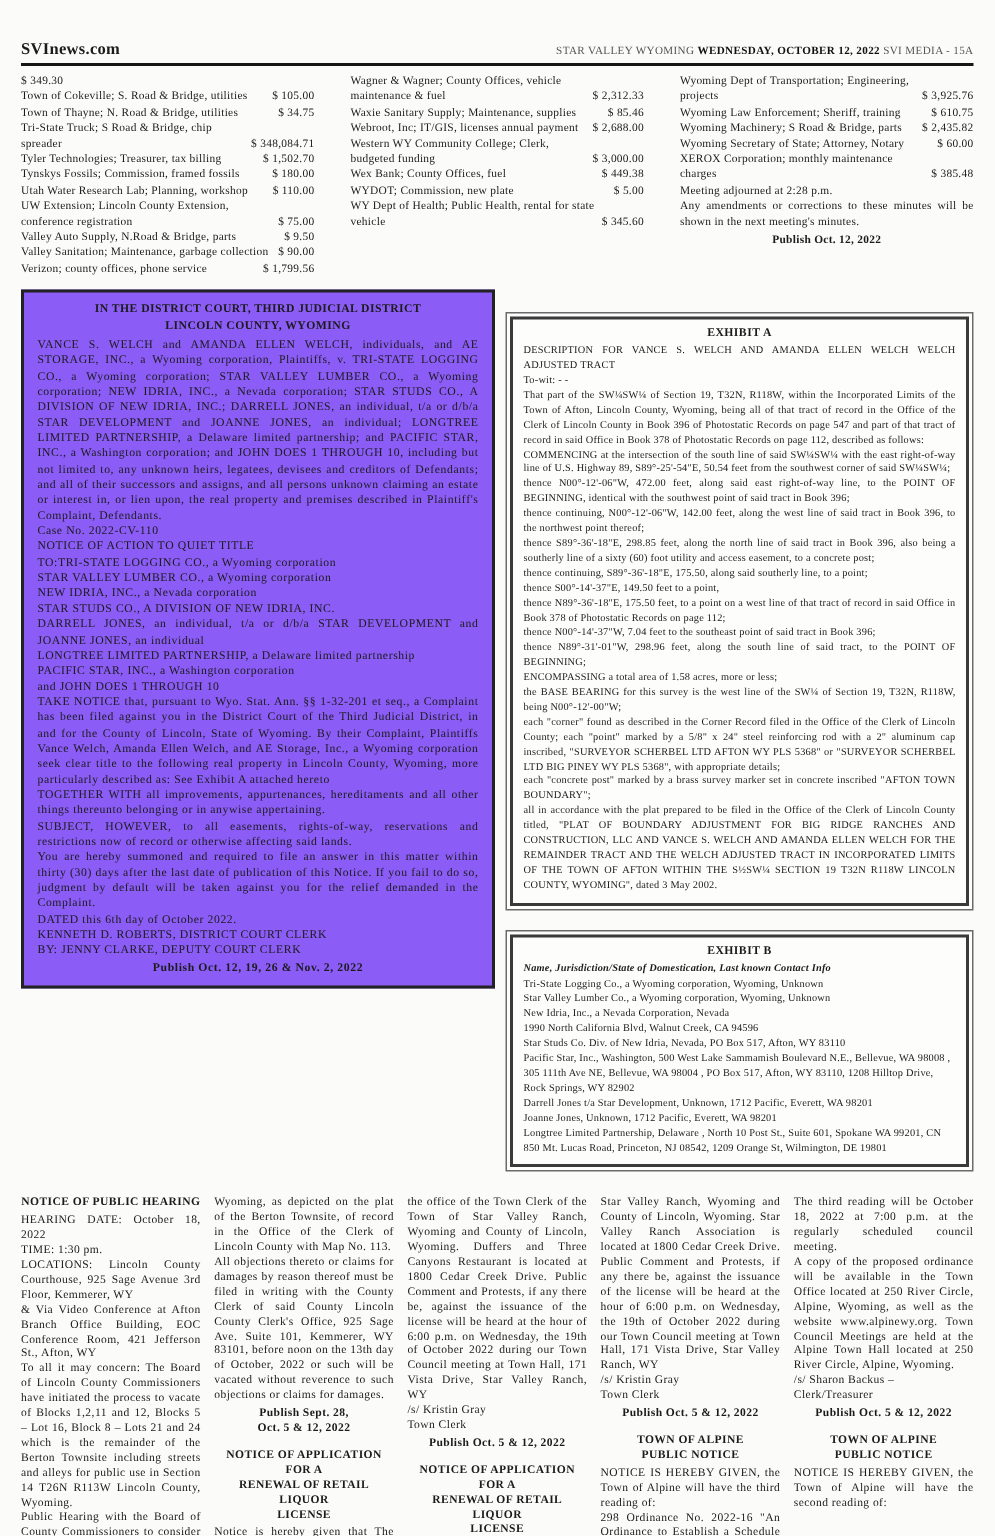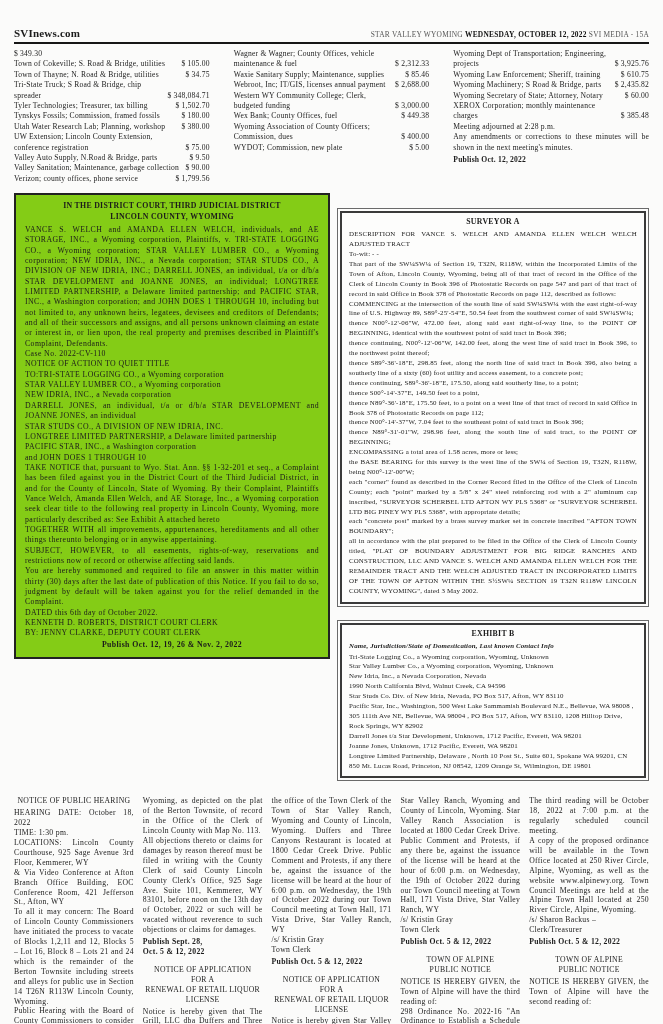--- a/index.html
+++ b/index.html
@@ -13,27 +13,27 @@
   .dateline{font-size:7.4px;color:#555;letter-spacing:.25px}
   .dateline .dl-bold{font-weight:bold;color:#111}
   
   .expenses{display:flex;gap:24px;margin-top:5px;font-size:7.6px;line-height:10.4px;letter-spacing:.2px}
   .xcol{flex:1;min-width:0}
   .xrow{display:flex;justify-content:space-between;align-items:flex-end}
   .xd{text-align:left}
   .xa{white-space:nowrap;padding-left:4px}
   
   .blk{text-align:justify}
-  .b-heading{font-weight:normal;text-align:center;white-space:pre-line;margin:8px 0 2px}
-  .b-publish{font-weight:bold;text-align:left;white-space:pre-line;margin:2px 0}
+  .b-heading{font-weight:bold;text-align:center;white-space:pre-line;margin:8px 0 2px}
+  .b-publish{font-weight:bold;text-align:center;white-space:pre-line;margin:2px 0}
   .b-sig{text-align:left}
   .b-para{text-align:justify}
   
   .middle{display:flex;gap:7px;margin-top:9px;align-items:flex-start}
-  .court-box{width:316px;flex:0 0 auto;border:2px solid #222;background:#84cc16;
+  .court-box{width:316px;flex:0 0 auto;border:2px solid #222;background:#8b5cf6;
     padding:6px 9px 7px;font-size:7.8px;line-height:10.35px;letter-spacing:.4px}
   .box-head{text-align:center;font-weight:bold;white-space:pre-line;margin-bottom:3px;letter-spacing:.3px}
   .court-box .p{text-align:justify}
   .publish{font-weight:bold;text-align:center;margin-top:1px}
   .right-col{flex:1;min-width:0}
   .dbox{border:1px solid #6a6a6a;padding:2px;background:#fdfdfc;margin-top:15px}
   .dbox-inner{border:2px solid #3a3a3a;padding:4px 7px 6px;font-size:6.9px;line-height:9.9px;letter-spacing:.15px}
   .ex-head{text-align:center;font-weight:bold;font-size:7.8px;margin-bottom:2px;letter-spacing:.3px}
   .pa{text-align:justify}
   .ex-sub{font-weight:bold;font-style:italic;margin-bottom:1px}
@@ -83,21 +83,21 @@
           <span class="xa">$ 1,502.70</span>
         </div>
 
         <div class="xrow">
           <span class="xd">Tynskys Fossils; Commission, framed fossils</span>
           <span class="xa">$ 180.00</span>
         </div>
 
         <div class="xrow">
           <span class="xd">Utah Water Research Lab; Planning, workshop</span>
-          <span class="xa">$ 380.00</span>
+          <span class="xa">$ 110.00</span>
         </div>
 
         <div class="xrow">
           <span class="xd">UW Extension; Lincoln County Extension, conference registration</span>
           <span class="xa">$ 75.00</span>
         </div>
 
         <div class="xrow">
           <span class="xd">Valley Auto Supply, N.Road &amp; Bridge, parts</span>
           <span class="xa">$ 9.50</span>
@@ -133,30 +133,30 @@
         <div class="xrow">
           <span class="xd">Western WY Community College; Clerk, budgeted funding</span>
           <span class="xa">$ 3,000.00</span>
         </div>
 
         <div class="xrow">
           <span class="xd">Wex Bank; County Offices, fuel</span>
           <span class="xa">$ 449.38</span>
         </div>
 
-        <div class="xrow">
-          <span class="xd">Wyoming Association of County Officers; Commission, dues</span>
-          <span class="xa">$ 400.00</span>
-        </div>
 
         <div class="xrow">
           <span class="xd">WYDOT; Commission, new plate</span>
           <span class="xa">$ 5.00</span>
         </div>
 
+        <div class="xrow">
+          <span class="xd">WY Dept of Health; Public Health, rental for state vehicle</span>
+          <span class="xa">$ 345.60</span>
+        </div>
       </div>
     <div class="xcol">
       <div>
 
           <div class="xrow">
             <span class="xd">Wyoming Dept of Transportation; Engineering, projects</span>
             <span class="xa">$ 3,925.76</span>
           </div>
 
           <div class="xrow">
@@ -202,23 +202,23 @@
           <div class="p">Case No. 2022-CV-110</div>
 
           <div class="p">NOTICE OF ACTION TO QUIET TITLE</div>
 
           <div class="p">TO:TRI-STATE LOGGING CO., a Wyoming corporation</div>
 
           <div class="p">STAR VALLEY LUMBER CO., a Wyoming corporation</div>
 
           <div class="p">NEW IDRIA, INC., a Nevada corporation</div>
 
+          <div class="p">STAR STUDS CO., A DIVISION OF NEW IDRIA, INC.</div>
+
           <div class="p">DARRELL JONES, an individual, t/a or d/b/a STAR DEVELOPMENT and JOANNE JONES, an individual</div>
-
-          <div class="p">STAR STUDS CO., A DIVISION OF NEW IDRIA, INC.</div>
 
           <div class="p">LONGTREE LIMITED PARTNERSHIP, a Delaware limited partnership</div>
 
           <div class="p">PACIFIC STAR, INC., a Washington corporation</div>
 
           <div class="p">and JOHN DOES 1 THROUGH 10</div>
 
           <div class="p">TAKE NOTICE that, pursuant to Wyo. Stat. Ann. §§ 1-32-201 et seq., a Complaint has been filed against you in the District Court of the Third Judicial District, in and for the County of Lincoln, State of Wyoming. By their Complaint, Plaintiffs Vance Welch, Amanda Ellen Welch, and AE Storage, Inc., a Wyoming corporation seek clear title to the following real property in Lincoln County, Wyoming, more particularly described as: See Exhibit A attached hereto</div>
 
 
@@ -233,21 +233,21 @@
           <div class="p">KENNETH D. ROBERTS, DISTRICT COURT CLERK</div>
 
           <div class="p">BY: JENNY CLARKE, DEPUTY COURT CLERK</div>
         </div>
       <div class="publish">Publish Oct. 12, 19, 26 &amp; Nov. 2, 2022</div>
     </div>
 
     <div class="right-col">
       <div class="dbox">
         <div class="dbox-inner">
-          <div class="ex-head">SURVEYOR A</div>
+          <div class="ex-head">EXHIBIT A</div>
           <div>
 
               <div class="pa">DESCRIPTION FOR VANCE S. WELCH AND AMANDA ELLEN WELCH WELCH ADJUSTED TRACT</div>
 
               <div class="pa">To-wit: - -</div>
 
               <div class="pa">That part of the SW¼SW¼ of Section 19, T32N, R118W, within the Incorporated Limits of the Town of Afton, Lincoln County, Wyoming, being all of that tract of record in the Office of the Clerk of Lincoln County in Book 396 of Photostatic Records on page 547 and part of that tract of record in said Office in Book 378 of Photostatic Records on page 112, described as follows:</div>
 
               <div class="pa">COMMENCING at the intersection of the south line of said SW¼SW¼ with the east right-of-way line of U.S. Highway 89, S89°-25'-54"E, 50.54 feet from the southwest corner of said SW¼SW¼;</div>
 

